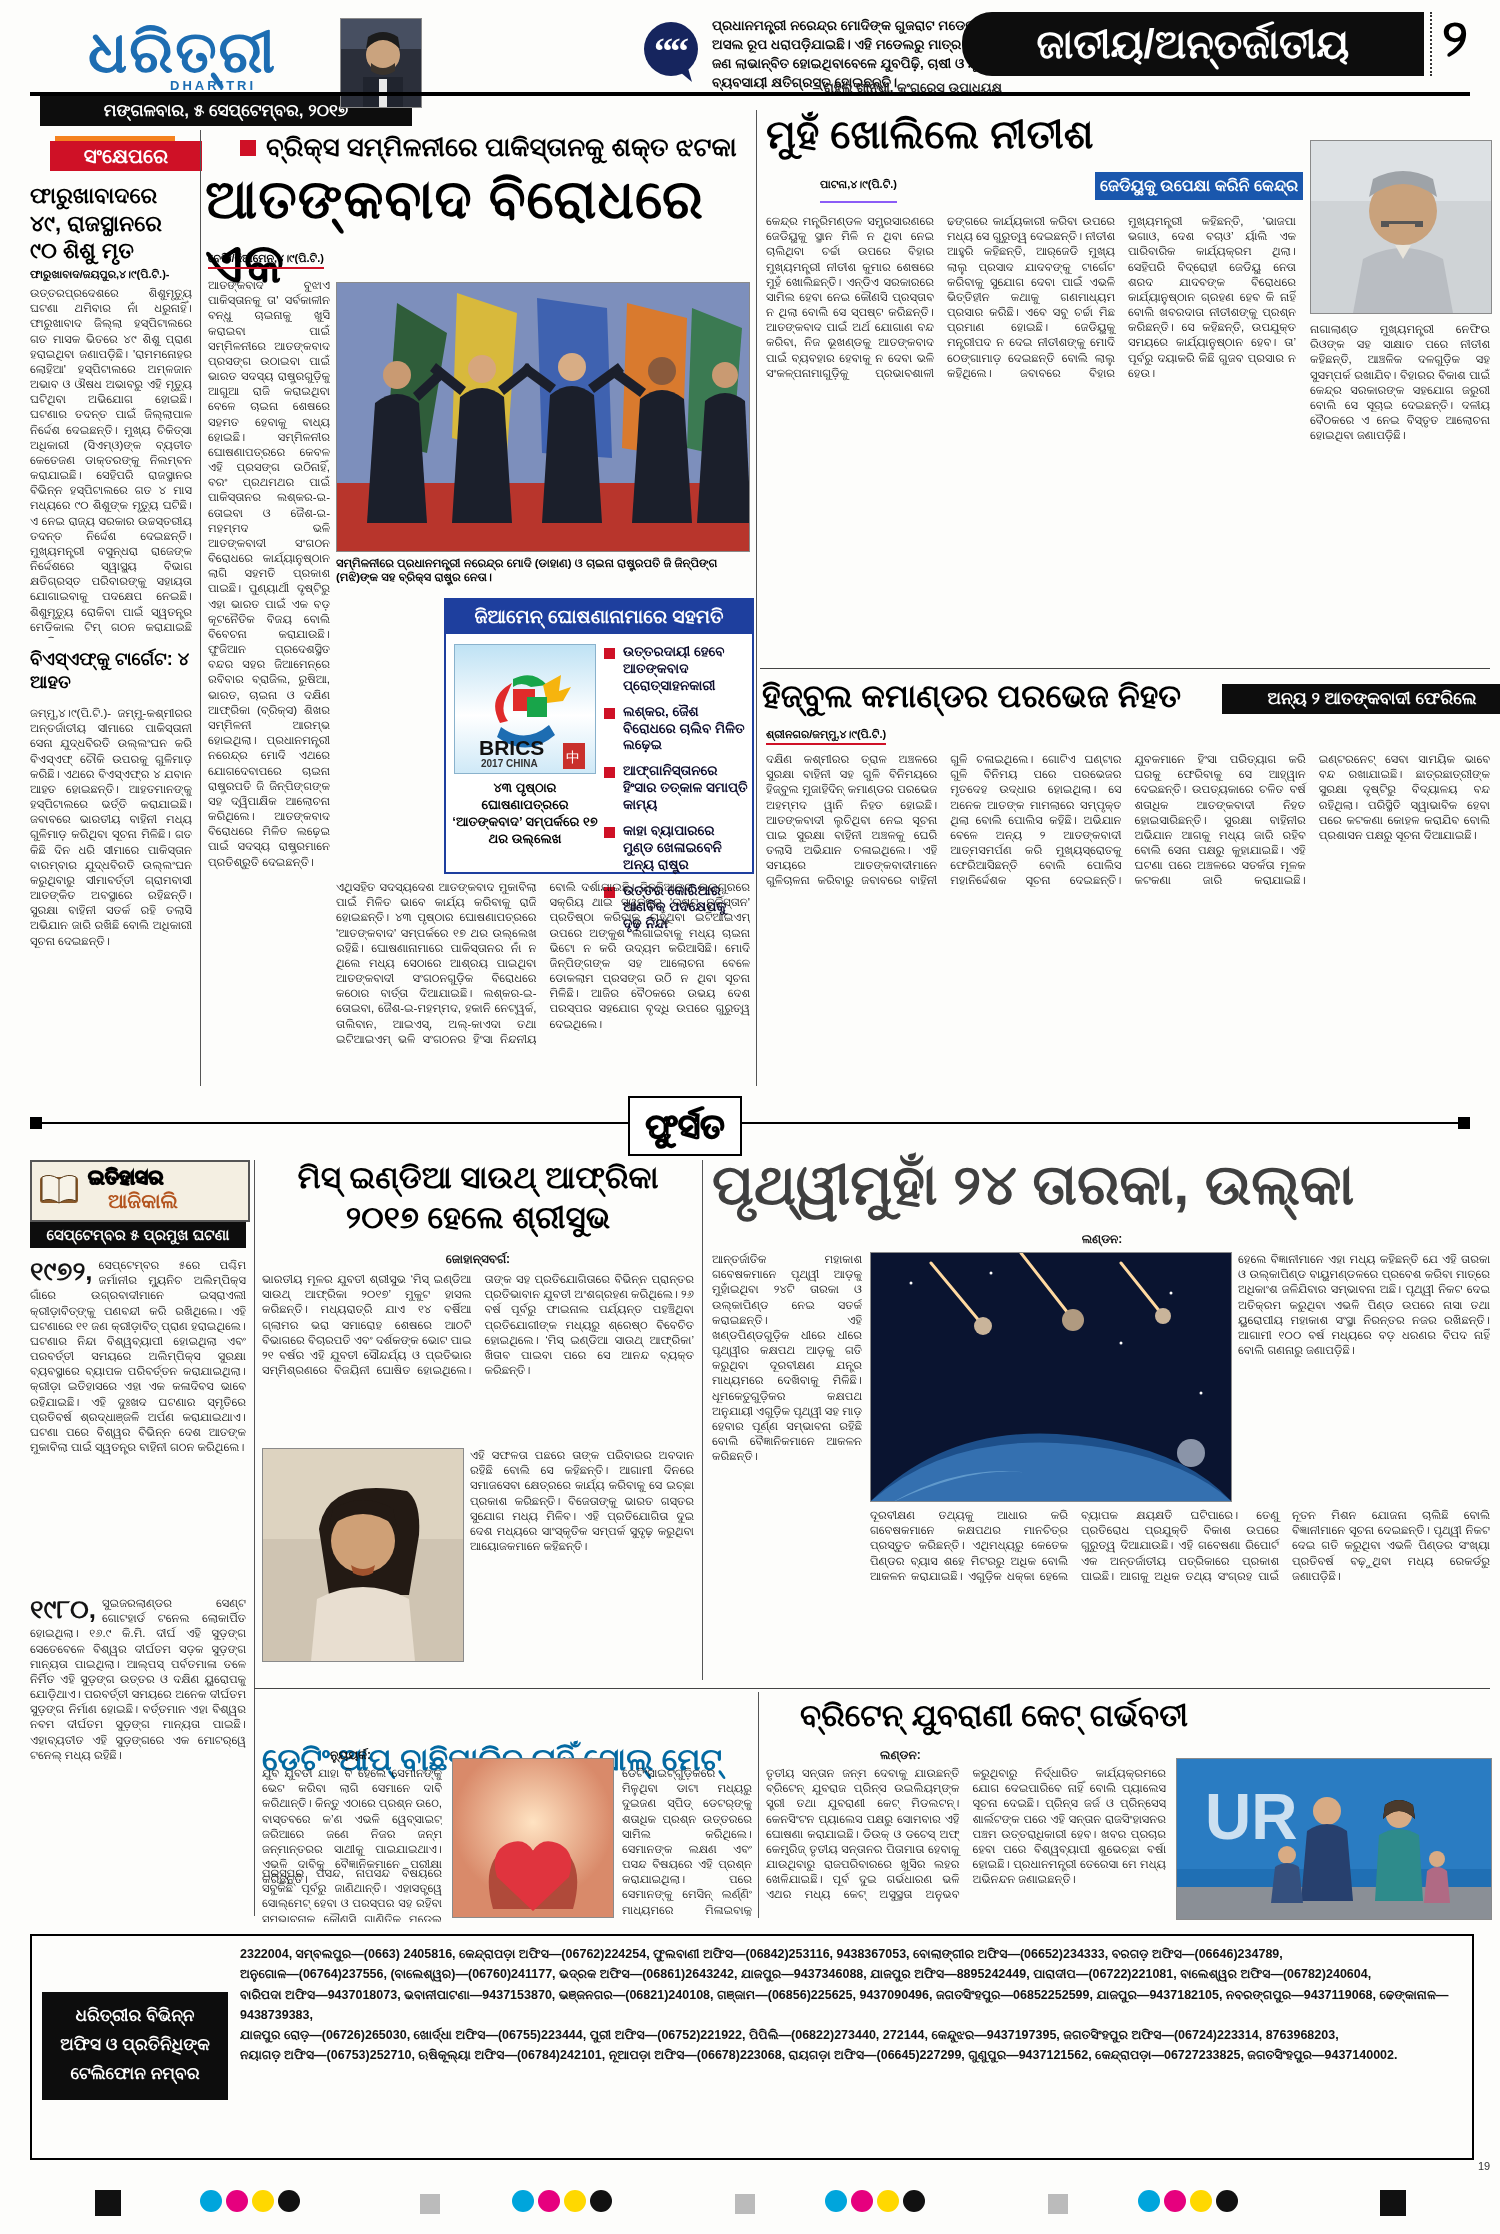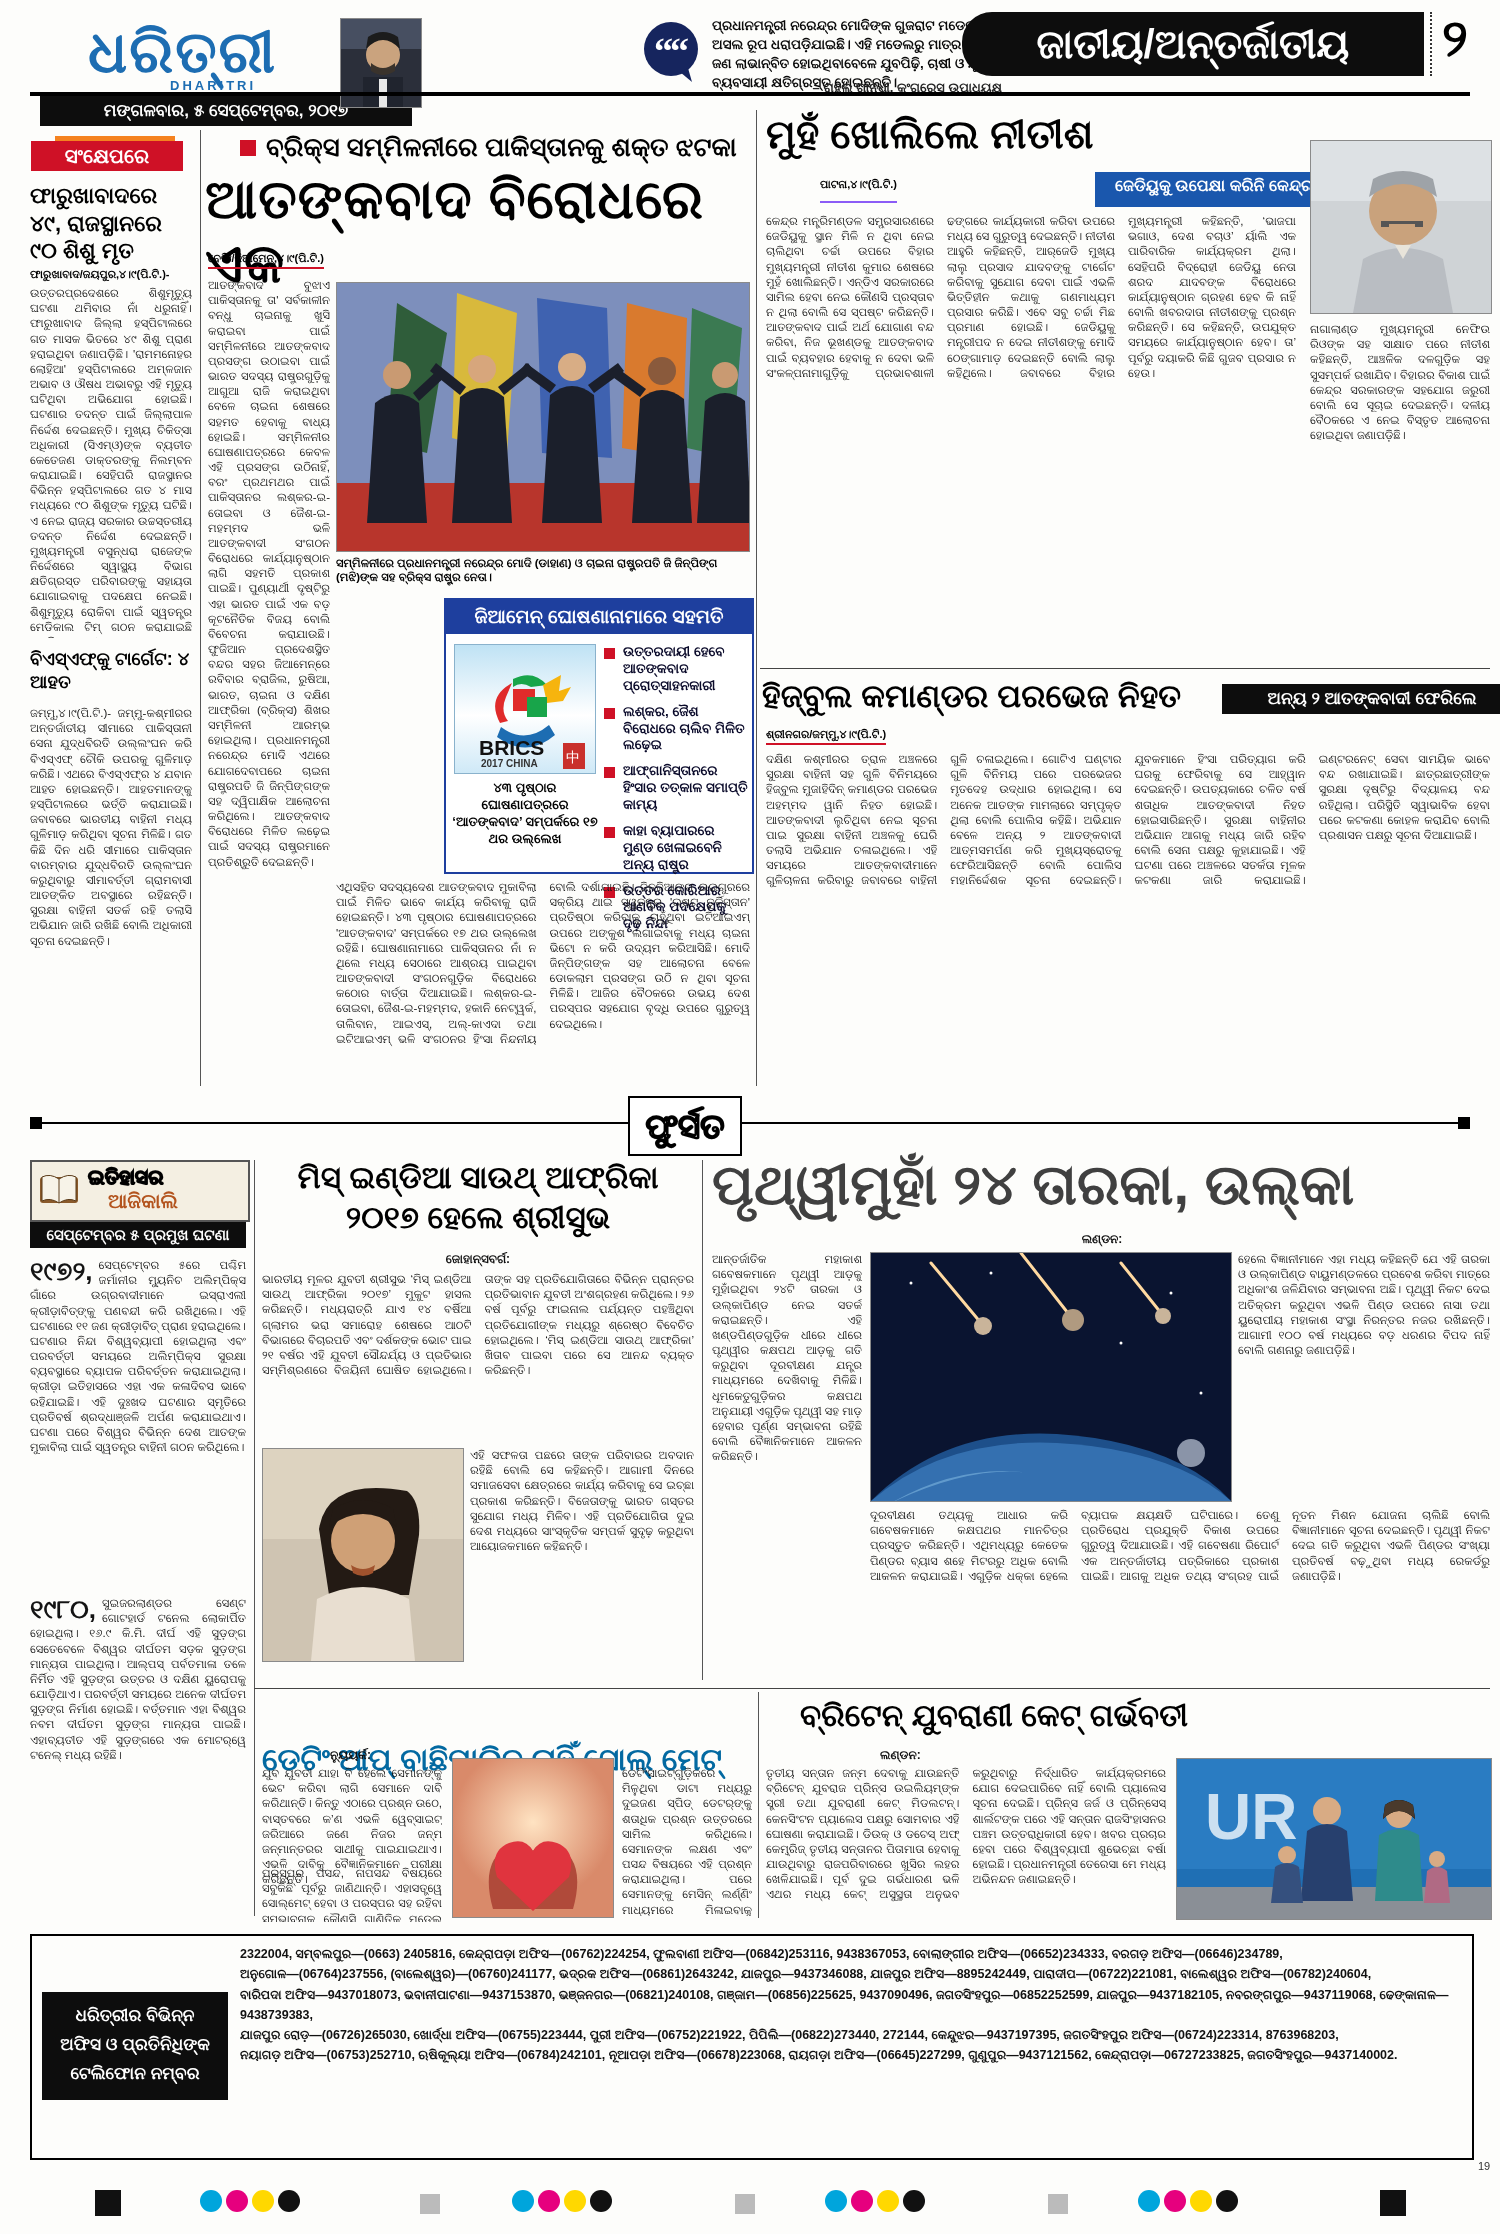--- a/index.html
+++ b/index.html
@@ -57,21 +57,21 @@
   <div class="abs" style="left:712px;top:16px;width:290px;height:60px;font-size:13.5px;font-weight:bold;line-height:1.42;color:#0a0a0a;">ପ୍ରଧାନମନ୍ତ୍ରୀ ନରେନ୍ଦ୍ର ମୋଦିଙ୍କ ଗୁଜରାଟ ମଡେଲର ଅସଲ ରୂପ ଧରାପଡ଼ିଯାଇଛି। ଏହି ମଡେଲରୁ ମାତ୍ର ୫-୧୦ ଜଣ ଲାଭାନ୍ବିତ ହୋଇଥିବାବେଳେ ଯୁବପିଢ଼ି, ଚାଷୀ ଓ କ୍ଷୁଦ୍ର ବ୍ୟବସାୟୀ କ୍ଷତିଗ୍ରସ୍ତ ହୋଇଛନ୍ତି।</div>
   <div class="abs" style="left:712px;top:80px;width:290px;text-align:right;font-size:13px;font-weight:bold;color:#222;">– ରାହୁଲ ଗାନ୍ଧୀ, କଂଗ୍ରେସ ଉପାଧ୍ୟକ୍ଷ</div>
 
   <div class="abs wbar" style="left:962px;top:12px;width:462px;height:64px;border-radius:30px 0 0 30px;font-size:40px;font-weight:bold;text-align:center;line-height:64px;">ଜାତୀୟ/ଅନ୍ତର୍ଜାତୀୟ</div>
   <div class="abs" style="left:1430px;top:12px;width:2px;height:64px;border-left:2px dotted #333;"></div>
   <div class="abs" style="left:1442px;top:8px;font-size:52px;font-weight:bold;color:#000;">୨</div>
 
   <div class="abs rule" style="left:30px;top:92px;width:1440px;height:4px;"></div>
 
   <div class="abs" style="left:55px;top:136px;width:120px;height:5px;background:#f5821f;"></div>
-  <div class="abs" style="left:31px;top:141px;width:152px;height:30px;background:#cf1126;color:#fff;font-size:20px;font-weight:bold;text-align:center;line-height:30px;">ସଂକ୍ଷେପରେ</div>
+  <div class="abs" style="left:50px;top:141px;width:152px;height:30px;background:#cf1126;color:#fff;font-size:20px;font-weight:bold;text-align:center;line-height:30px;">ସଂକ୍ଷେପରେ</div>
   <div class="abs" style="left:30px;top:182px;width:162px;font-size:22px;font-weight:bold;line-height:1.25;color:#000;">ଫାରୁଖାବାଦରେ ୪୯, ରାଜସ୍ଥାନରେ ୯୦ ଶିଶୁ ମୃତ</div>
   <div class="abs dateline" style="left:30px;top:268px;width:162px;">ଫାରୁଖାବାଦ/ଜୟପୁର,୪।୯(ପି.ଟି.)-</div>
   <div class="abs body-txt" style="left:30px;top:286px;width:162px;height:352px;">ଉତ୍ତରପ୍ରଦେଶରେ ଶିଶୁମୃତ୍ୟୁ ଘଟଣା ଥମିବାର ନାଁ ଧରୁନାହିଁ। ଫାରୁଖାବାଦ ଜିଲ୍ଲା ହସ୍ପିଟାଲରେ ଗତ ମାସକ ଭିତରେ ୪୯ ଶିଶୁ ପ୍ରାଣ ହରାଇଥିବା ଜଣାପଡ଼ିଛି। 'ରାମମନୋହର ଲୋହିଆ' ହସ୍ପିଟାଲରେ ଅମ୍ଳଜାନ ଅଭାବ ଓ ଔଷଧ ଅଭାବରୁ ଏହି ମୃତ୍ୟୁ ଘଟିଥିବା ଅଭିଯୋଗ ହୋଇଛି। ଘଟଣାର ତଦନ୍ତ ପାଇଁ ଜିଲ୍ଲାପାଳ ନିର୍ଦ୍ଦେଶ ଦେଇଛନ୍ତି। ମୁଖ୍ୟ ଚିକିତ୍ସା ଅଧିକାରୀ (ସିଏମ୍ଓ)ଙ୍କ ବ୍ୟତୀତ କେତେଜଣ ଡାକ୍ତରଙ୍କୁ ନିଲମ୍ବନ କରାଯାଇଛି। ସେହିପରି ରାଜସ୍ଥାନର ବିଭିନ୍ନ ହସ୍ପିଟାଲରେ ଗତ ୪ ମାସ ମଧ୍ୟରେ ୯୦ ଶିଶୁଙ୍କ ମୃତ୍ୟୁ ଘଟିଛି। ଏ ନେଇ ରାଜ୍ୟ ସରକାର ଉଚ୍ଚସ୍ତରୀୟ ତଦନ୍ତ ନିର୍ଦ୍ଦେଶ ଦେଇଛନ୍ତି। ମୁଖ୍ୟମନ୍ତ୍ରୀ ବସୁନ୍ଧରା ରାଜେଙ୍କ ନିର୍ଦ୍ଦେଶରେ ସ୍ୱାସ୍ଥ୍ୟ ବିଭାଗ କ୍ଷତିଗ୍ରସ୍ତ ପରିବାରଙ୍କୁ ସହାୟତା ଯୋଗାଇବାକୁ ପଦକ୍ଷେପ ନେଇଛି। ଶିଶୁମୃତ୍ୟୁ ରୋକିବା ପାଇଁ ସ୍ୱତନ୍ତ୍ର ମେଡିକାଲ ଟିମ୍ ଗଠନ କରାଯାଇଛି ବୋଲି ସରକାରୀ ସୂତ୍ରରୁ ପ୍ରକାଶ।</div>
   <div class="abs" style="left:30px;top:648px;width:162px;font-size:18px;font-weight:bold;line-height:1.3;color:#000;">ବିଏସ୍ଏଫ୍‌କୁ ଟାର୍ଗେଟ: ୪ ଆହତ</div>
   <div class="abs body-txt" style="left:30px;top:706px;width:162px;height:378px;">ଜମ୍ମୁ,୪।୯(ପି.ଟି.)- ଜମ୍ମୁ-କଶ୍ମୀରର ଅନ୍ତର୍ଜାତୀୟ ସୀମାରେ ପାକିସ୍ତାନୀ ସେନା ଯୁଦ୍ଧବିରତି ଉଲ୍ଲଂଘନ କରି ବିଏସ୍ଏଫ୍ ଚୌକି ଉପରକୁ ଗୁଳିମାଡ଼ କରିଛି। ଏଥରେ ବିଏସ୍ଏଫ୍‌ର ୪ ଯବାନ ଆହତ ହୋଇଛନ୍ତି। ଆହତମାନଙ୍କୁ ହସ୍ପିଟାଲରେ ଭର୍ତ୍ତି କରାଯାଇଛି। ଜବାବରେ ଭାରତୀୟ ବାହିନୀ ମଧ୍ୟ ଗୁଳିମାଡ଼ କରିଥିବା ସୂଚନା ମିଳିଛି। ଗତ କିଛି ଦିନ ଧରି ସୀମାରେ ପାକିସ୍ତାନ ବାରମ୍ବାର ଯୁଦ୍ଧବିରତି ଉଲ୍ଲଂଘନ କରୁଥିବାରୁ ସୀମାବର୍ତ୍ତୀ ଗ୍ରାମବାସୀ ଆତଙ୍କିତ ଅବସ୍ଥାରେ ରହିଛନ୍ତି। ସୁରକ୍ଷା ବାହିନୀ ସତର୍କ ରହି ତଲାସି ଅଭିଯାନ ଜାରି ରଖିଛି ବୋଲି ଅଧିକାରୀ ସୂଚନା ଦେଇଛନ୍ତି।</div>
 
   <div class="abs vline" style="left:200px;top:130px;height:956px;"></div>
 
   <div class="abs" style="left:240px;top:132px;width:510px;font-size:26px;font-weight:bold;color:#000;">
     <span class="kicker-sq"></span><span>ବ୍ରିକ୍ସ ସମ୍ମିଳନୀରେ ପାକିସ୍ତାନକୁ ଶକ୍ତ ଝଟକା</span>
@@ -163,21 +163,21 @@
         </div>
     </div>
   </div>
 
   <div class="abs body-txt cols2" style="left:336px;top:880px;width:414px;height:204px;">ଏଥିସହିତ ସଦସ୍ୟଦେଶ ଆତଙ୍କବାଦ ମୁକାବିଲା ପାଇଁ ମିଳିତ ଭାବେ କାର୍ଯ୍ୟ କରିବାକୁ ରାଜି ହୋଇଛନ୍ତି। ୪୩ ପୃଷ୍ଠାର ଘୋଷଣାପତ୍ରରେ 'ଆତଙ୍କବାଦ' ସମ୍ପର୍କରେ ୧୭ ଥର ଉଲ୍ଲେଖ ରହିଛି। ଘୋଷଣାନାମାରେ ପାକିସ୍ତାନର ନାଁ ନ ଥିଲେ ମଧ୍ୟ ସେଠାରେ ଆଶ୍ରୟ ପାଇଥିବା ଆତଙ୍କବାଦୀ ସଂଗଠନଗୁଡ଼ିକ ବିରୋଧରେ କଠୋର ବାର୍ତ୍ତା ଦିଆଯାଇଛି। ଲଶ୍କର-ଇ-ତୋଇବା, ଜୈଶ-ଇ-ମହମ୍ମଦ, ହକାନି ନେଟ୍‌ୱର୍କ, ତାଲିବାନ, ଆଇଏସ୍, ଅଲ୍-କାଏଦା ତଥା ଇଟିଆଇଏମ୍ ଭଳି ସଂଗଠନର ହିଂସା ନିନ୍ଦନୀୟ ବୋଲି ଦର୍ଶାଯାଇଛି। ଜିନ୍‌ଜିଆଙ୍ଗ ଉଇଗୁରରେ ସକ୍ରିୟ ଥାଇ ସ୍ୱତନ୍ତ୍ର 'ଇଷ୍ଟ ତୁର୍କିସ୍ତାନ' ପ୍ରତିଷ୍ଠା କରିବାକୁ ଚାହୁଁଥିବା ଇଟିଆଇଏମ୍ ଉପରେ ଅଙ୍କୁଶ ଲଗାଇବାକୁ ମଧ୍ୟ ଚାଇନା ଭିଟୋ ନ କରି ଉଦ୍ୟମ କରିଆସିଛି। ମୋଦି ଜିନ୍‌ପିଙ୍ଗଙ୍କ ସହ ଆଲୋଚନା ବେଳେ ଡୋକଲାମ ପ୍ରସଙ୍ଗ ଉଠି ନ ଥିବା ସୂଚନା ମିଳିଛି। ଆଜିର ବୈଠକରେ ଉଭୟ ଦେଶ ପରସ୍ପର ସହଯୋଗ ବୃଦ୍ଧି ଉପରେ ଗୁରୁତ୍ୱ ଦେଇଥିଲେ।</div>
 
   <div class="abs vline" style="left:756px;top:110px;height:976px;"></div>
 
   <div class="abs" style="left:766px;top:112px;width:400px;font-size:40px;font-weight:bold;color:#000;">ମୁହଁ ଖୋଲିଲେ ନୀତୀଶ</div>
   <div class="abs dateline" style="left:820px;top:178px;border-bottom:2px solid #8b5cf6;padding-bottom:10px;">ପାଟନା,୪।୯(ପି.ଟି.)</div>
-  <div class="abs" style="left:1095px;top:172px;width:208px;height:35px;background:#1a57ad;color:#fff;font-size:16px;font-weight:bold;text-align:center;line-height:28px;padding-left:15px;">ଜେଡିୟୁକୁ ଉପେକ୍ଷା କରିନି କେନ୍ଦ୍ର</div>
+  <div class="abs" style="left:1095px;top:172px;width:208px;height:28px;background:#1a57ad;color:#fff;font-size:16px;font-weight:bold;text-align:center;line-height:28px;">ଜେଡିୟୁକୁ ଉପେକ୍ଷା କରିନି କେନ୍ଦ୍ର</div>
 
   <div class="abs photo" style="left:1310px;top:140px;width:180px;height:172px;">
     <svg width="180" height="172" viewBox="0 0 180 172">
         <rect width="180" height="172" fill="#cfd3d6"></rect>
         <rect y="0" width="180" height="60" fill="#dde1e4"></rect>
         <circle cx="92" cy="70" r="34" fill="#c9a27c"></circle>
         <path d="M58 56 q34-26 68 0 l-4-18 q-30-16 -60 0z" fill="#9ea3a8"></path>
         <rect x="70" y="80" width="8" height="6" fill="#555"></rect>
         <rect x="104" y="80" width="8" height="6" fill="#555"></rect>
         <rect x="78" y="80" width="26" height="3" fill="#555"></rect>

